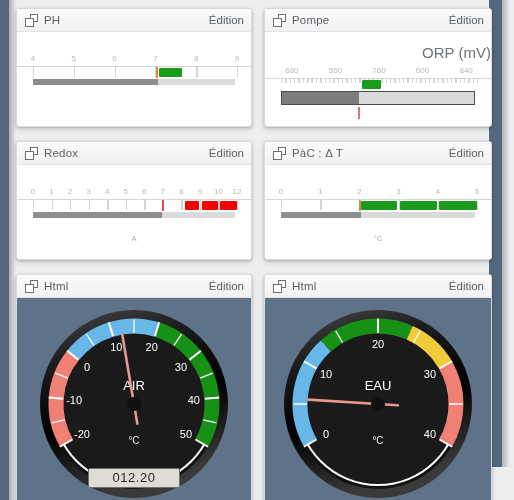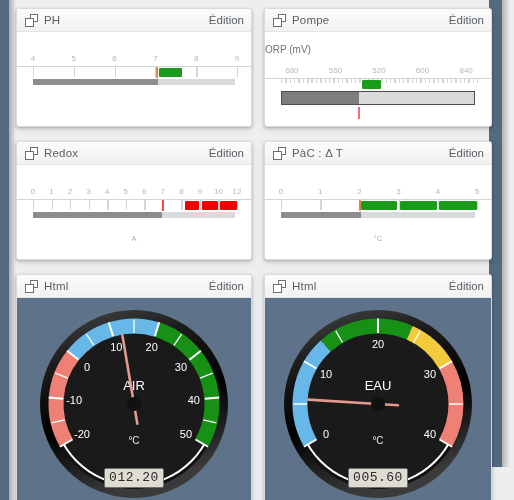--- a/index.html
+++ b/index.html
@@ -103,40 +103,40 @@
   }
   .fill { position: absolute; left: 0; top: 0; height: 100%; background: #8b8d8f; }
   .track.framed { border: 1.4px solid #4d4d4d; }
   .track.framed .fill { background: #7b7d7f; }
   .unit {
     position: absolute; left: 0; right: 0;
     text-align: center; font-size: 7.5px; color: #a8abae;
   }
   .chart-title {
     position: absolute; left: 0; right: 0;
-    text-align: left; font-size: 10px; color: #6d7277;
+    text-align: right; font-size: 15px; color: #6d7277;
   }
   .low-marker { position: absolute; width: 1.6px; background: #e5707a; }
   .gauge-panel {
     height: 212px;
     background: #5e7389;
     display: flex; align-items: center; justify-content: center;
   }
   .gauge-svg { display: block; }
   .readout {
     position: absolute;
     left: 50%; transform: translateX(-50%);
     bottom: 22px;
     background: #dedcd3;
     border: 1.6px solid #6e6e6e;
     border-radius: 2px;
     padding: 1px 0 2px;
-    width: 60px;
+    width: 92px;
     text-align: center;
-    font-family: Liberation Mono, monospace;
+    font-family: Liberation Sans, sans-serif;
     font-size: 13px;
     color: #2a2a2a;
     letter-spacing: .5px;
   }
 </style>
 </head>
 <body>
 
 <div id="left-rail"></div>
 <div id="left-rail-shadow"></div>
@@ -189,21 +189,21 @@
         </span>
         <span class="card-title">Pompe</span>
         <span class="edit-link">Édition</span>
       </div>
       <div class="card-body meter-body">
         <div class="chart-title" style="top: 12px;">ORP (mV)</div>
         <div class="scale" style="top: 34px;">
           <div class="scale-labels">
             <span style="left: 26.8889px;">680</span>
             <span style="left: 70.4444px;">550</span>
-            <span style="left: 114px;">520</span>
+            <span style="left: 114px;">760</span>
             <span style="left: 157.556px;">600</span>
             <span style="left: 201.111px;">840</span>
           </div>
           <div class="axis">
             <div class="tick micro" style="left: 16px;"></div>
             <div class="tick micro" style="left: 20.3556px;"></div>
             <div class="tick micro" style="left: 24.7111px;"></div>
             <div class="tick micro" style="left: 29.0667px;"></div>
             <div class="tick micro" style="left: 33.4222px;"></div>
             <div class="tick micro" style="left: 37.7778px;"></div>
@@ -446,16 +446,15 @@
           <text x="43.03847577293368" y="129" fill="#ffffff" font-size="11" font-family="&quot;Liberation Sans&quot;, sans-serif" text-anchor="middle">0</text>
           <text x="43.03847577293369" y="69" fill="#ffffff" font-size="11" font-family="&quot;Liberation Sans&quot;, sans-serif" text-anchor="middle">10</text>
           <text x="94.99999999999999" y="39" fill="#ffffff" font-size="11" font-family="&quot;Liberation Sans&quot;, sans-serif" text-anchor="middle">20</text>
           <text x="146.96152422706632" y="68.99999999999997" fill="#ffffff" font-size="11" font-family="&quot;Liberation Sans&quot;, sans-serif" text-anchor="middle">30</text>
           <text x="146.96152422706635" y="128.99999999999994" fill="#ffffff" font-size="11" font-family="&quot;Liberation Sans&quot;, sans-serif" text-anchor="middle">40</text>
           <text x="95" y="81" fill="#ffffff" font-size="13" font-family="&quot;Liberation Sans&quot;, sans-serif" text-anchor="middle">EAU</text>
           <text x="95" y="135" fill="#e8e8e8" font-size="10" font-family="&quot;Liberation Sans&quot;, sans-serif" text-anchor="middle">°C</text>
           <line x1="114.96053456856544" y1="96.25581039058628" x2="25.13812901002099" y2="90.60466363294806" stroke="#e3998c" stroke-width="2.6" stroke-linecap="round"></line>
           <circle cx="95" cy="95" r="7" fill="#111"></circle>
         </svg>
-        <div class="readout">005.60</div>
       </div>
     </div>
   </div>
 
 </body></html>

